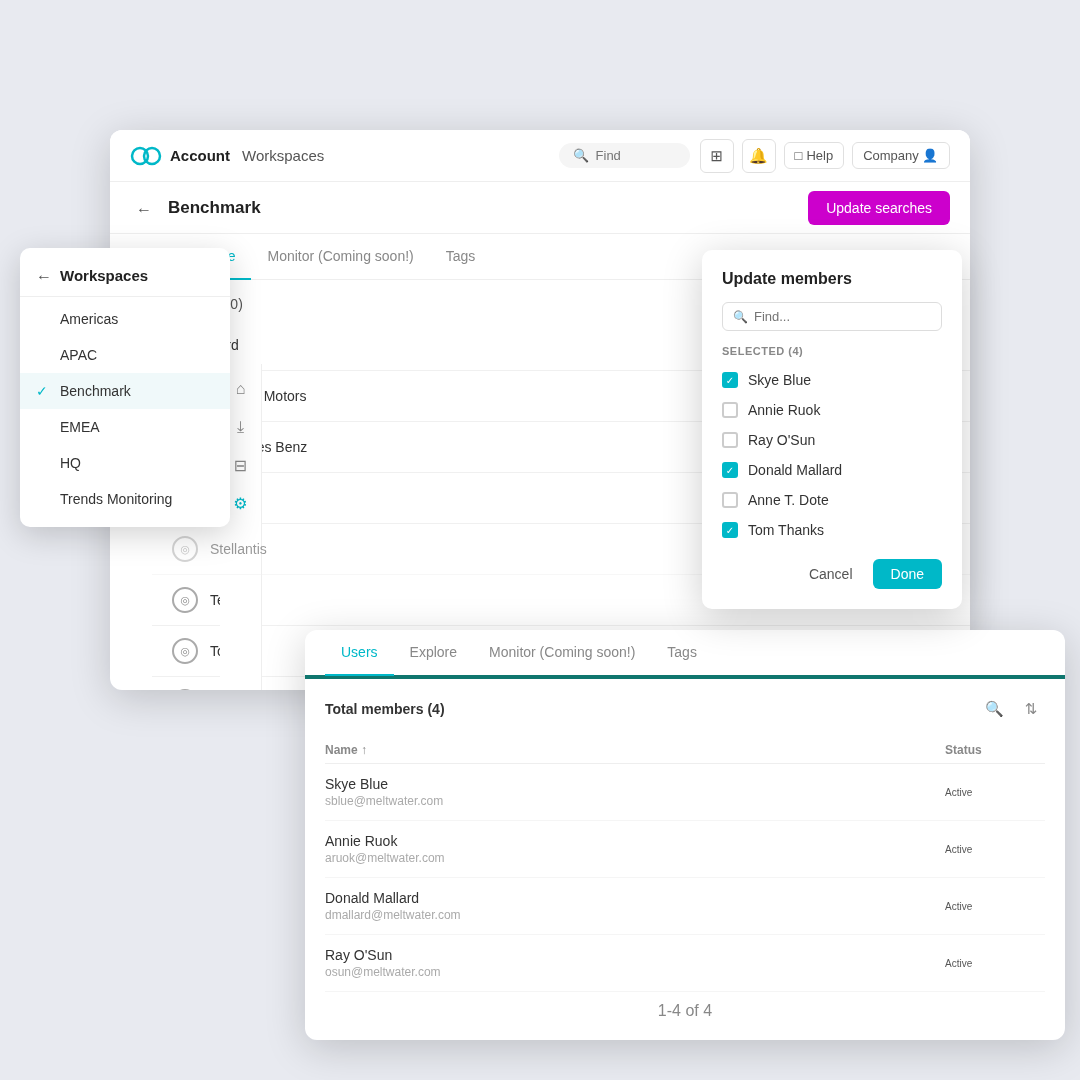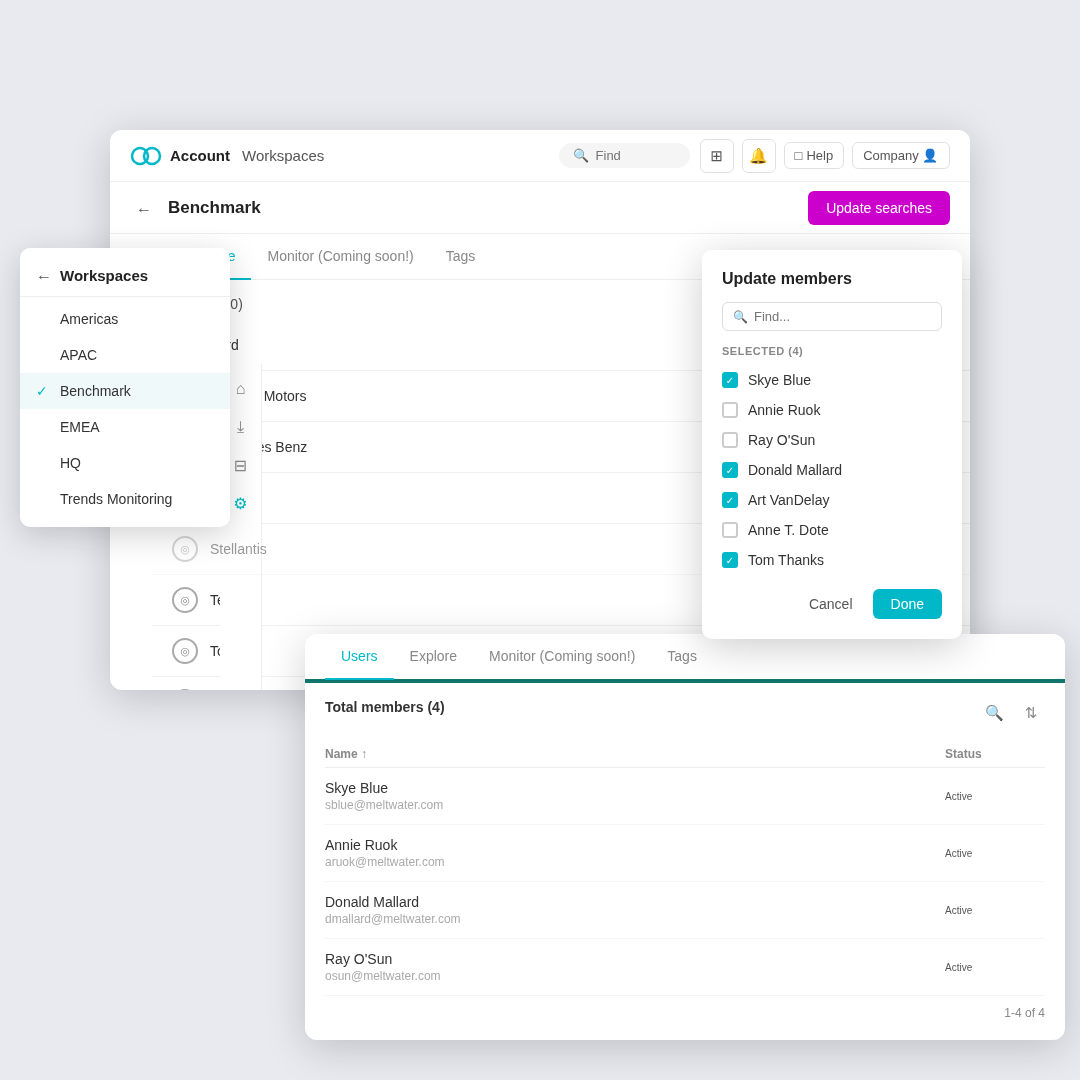--- a/index.html
+++ b/index.html
@@ -438,21 +438,21 @@
     .users-tab.active {
       color: #00b8c8;
       border-bottom: 2px solid #00b8c8;
       font-weight: 500;
     }
     .users-content {
       padding: 16px 20px;
     }
     .total-members-row {
       display: flex;
-      align-items: flex-start;
+      align-items: center;
       margin-bottom: 14px;
     }
     .total-members-text {
       font-size: 14px;
       font-weight: 600;
       color: #333;
       flex: 1;
     }
     .users-actions {
       display: flex;
@@ -489,22 +489,22 @@
     .user-info { flex: 1; }
     .user-name-text { font-size: 14px; color: #333; font-weight: 500; }
     .user-email { font-size: 12px; color: #aaa; margin-top: 2px; }
     .user-status {
       width: 100px;
       font-size: 10px;
       color: #555;
       margin-left: 48px;
     }
     .pagination-text {
-      text-align: right;
-      font-size: 12px;
+      text-align: center;
+      font-size: 16px;
       color: #888;
       padding: 10px 0 4px;
     }
 
     
     .partial-row {
       opacity: 0.5;
     }
   </style>
 </head>
@@ -657,24 +657,20 @@
   </div>
   <div class="member-item">
     <div class="checkbox"></div>
     <span class="member-name">Ray O'Sun</span>
   </div>
   <div class="member-item">
     <div class="checkbox checked"></div>
     <span class="member-name">Donald Mallard</span>
   </div>
   <div class="member-item">
-    <div class="checkbox checked"></div>
-    <span class="member-name">Art VanDelay</span>
-  </div>
-  <div class="member-item">
     <div class="checkbox"></div>
     <span class="member-name">Anne T. Dote</span>
   </div>
   <div class="member-item">
     <div class="checkbox checked"></div>
     <span class="member-name">Tom Thanks</span>
   </div>
 
   <div class="modal-footer">
     <button class="cancel-btn">Cancel</button>

